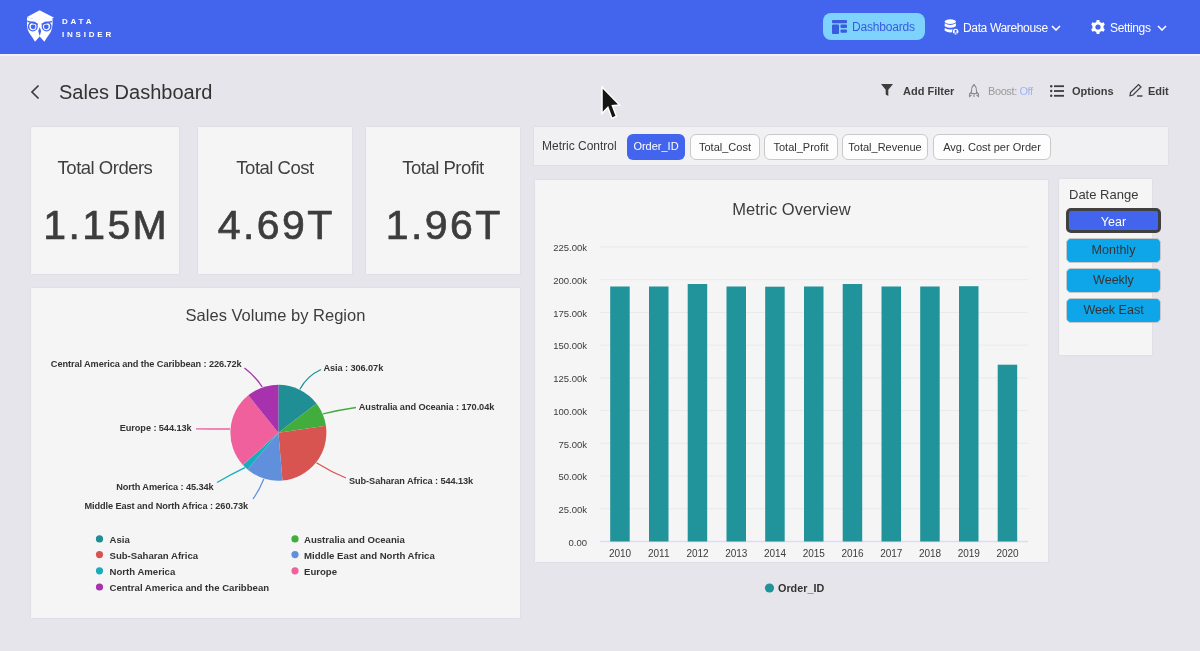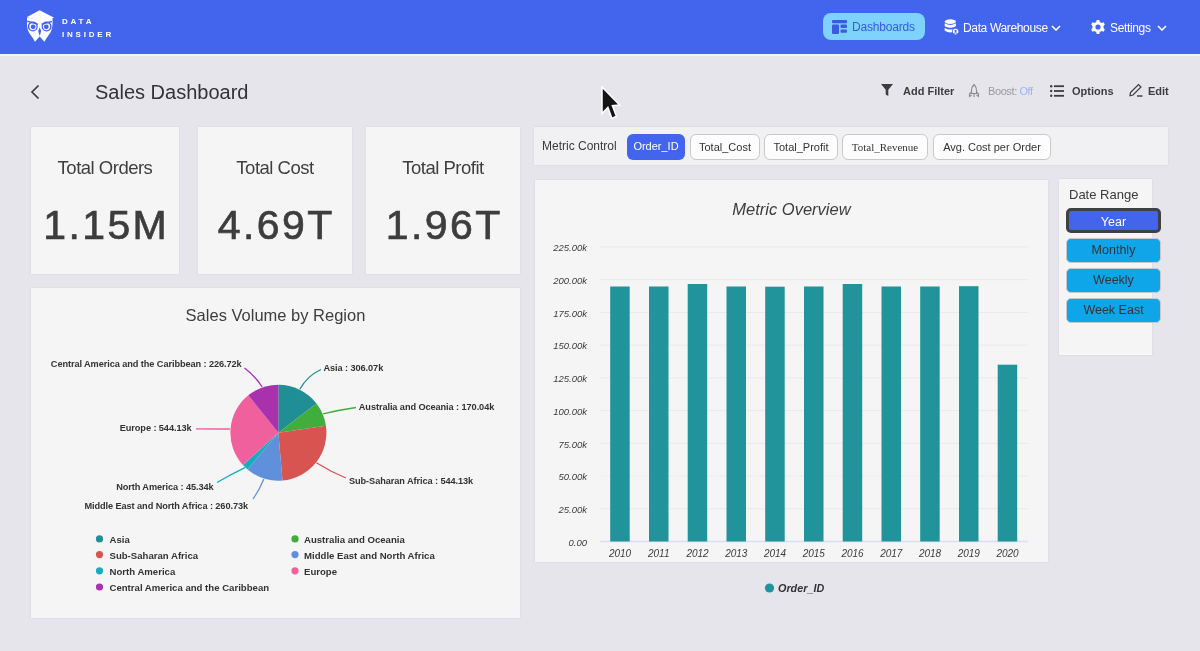--- a/index.html
+++ b/index.html
@@ -5,21 +5,21 @@
 * { margin:0; padding:0; box-sizing:border-box; }
 html,body { width:1200px; height:651px; }
 body { font-family:"Liberation Sans",sans-serif; background:#e6e5eb; position:relative; overflow:hidden; }
 
 #nav { position:absolute; left:0; top:0; width:1200px; height:54px; background:#4365ee; }
 #logo-text { position:absolute; left:62px; top:15px; color:#fff; font-weight:bold; font-size:8px; letter-spacing:2.8px; line-height:13px; }
 #btn-dash { position:absolute; left:823px; top:13px; width:102px; height:27px; background:#7dd3fc; border-radius:8px; }
 #btn-dash span { position:absolute; left:29px; top:6.5px; font-size:12px; letter-spacing:-0.2px; color:#3a5ae0; font-weight:500; }
 .navitem { position:absolute; color:#fff; font-size:12px; letter-spacing:-0.35px; }
 
-#title { position:absolute; left:59px; top:81px; font-size:20px; color:#333;margin-left:36px; }
+#title { position:absolute; left:59px; top:81px; font-size:20px; color:#333; }
 .toolitem { position:absolute; top:85px; font-size:11px; font-weight:bold; color:#3d3d3d; }
 
 .card { position:absolute; background:#f6f5f6; box-shadow:0 0 2px rgba(0,0,0,0.08); }
 .kpi-label { position:absolute; width:100%; text-align:center; top:29.5px; font-size:18.5px; letter-spacing:-0.5px; color:#3f3f3f; }
 .kpi-num2 { position:absolute; width:100%; text-align:center; top:74.5px; font-size:41px; font-weight:normal; letter-spacing:2.4px; text-indent:2.4px; color:#3d3d3d; -webkit-text-stroke:0.7px #3d3d3d; }
 .plab { position:absolute; font-size:9.2px; letter-spacing:-0.08px; font-weight:bold; color:#333; white-space:nowrap; }
 .pleg { position:absolute; font-size:9.6px; font-weight:bold; color:#333; white-space:nowrap; }
 </style>
 </head>
 <body>
@@ -154,25 +154,25 @@
     <circle cx="264" cy="266.6" r="3.6" fill="#6090dc"></circle>
     <circle cx="264" cy="282.8" r="3.6" fill="#f0609d"></circle>
   </svg>
 </div>
 
 <div class="card" style="left:534px; top:127px; width:634px; height:38px; background:#f1f0f2;">
   <div style="position:absolute; left:8px; top:12px; font-size:12px; color:#3a3a3a;">Metric Control</div>
   <div style="position:absolute; left:93px; top:7px; width:58px; height:26px; background:#4365ee; border-radius:6px; color:#fff; font-size:11px; text-align:center; line-height:25px;">Order_ID</div>
   <div class="mbtn" style="left:156px; width:70px;">Total_Cost</div>
   <div class="mbtn" style="left:230px; width:74px;">Total_Profit</div>
-  <div class="mbtn" style="left:308px; width:86px;font-family:Liberation Serif, serif;">Total_Revenue</div>
+  <div class="mbtn" style="left:308px; width:86px;">Total_Revenue</div>
   <div class="mbtn" style="left:399px; width:118px;">Avg. Cost per Order</div>
 </div>
 
-<div class="card" id="chartcard" style="left:535px; top:180px; width:513px; height:382px;font-style:italic;">
+<div class="card" id="chartcard" style="left:535px; top:180px; width:513px; height:382px;">
   <div style="position:absolute; top:20px; width:100%; text-align:center; font-size:16.5px; color:#3d3d3d;">Metric Overview</div>
   <svg width="513" height="438" viewBox="0 0 513 438" style="position:absolute;left:0;top:0">
     <g stroke="#e9e9ee" stroke-width="1">
       <line x1="65" y1="328.8" x2="493" y2="328.8"></line>
       <line x1="65" y1="296.1" x2="493" y2="296.1"></line>
       <line x1="65" y1="263.3" x2="493" y2="263.3"></line>
       <line x1="65" y1="230.6" x2="493" y2="230.6"></line>
       <line x1="65" y1="197.9" x2="493" y2="197.9"></line>
       <line x1="65" y1="165.1" x2="493" y2="165.1"></line>
       <line x1="65" y1="132.4" x2="493" y2="132.4"></line>

